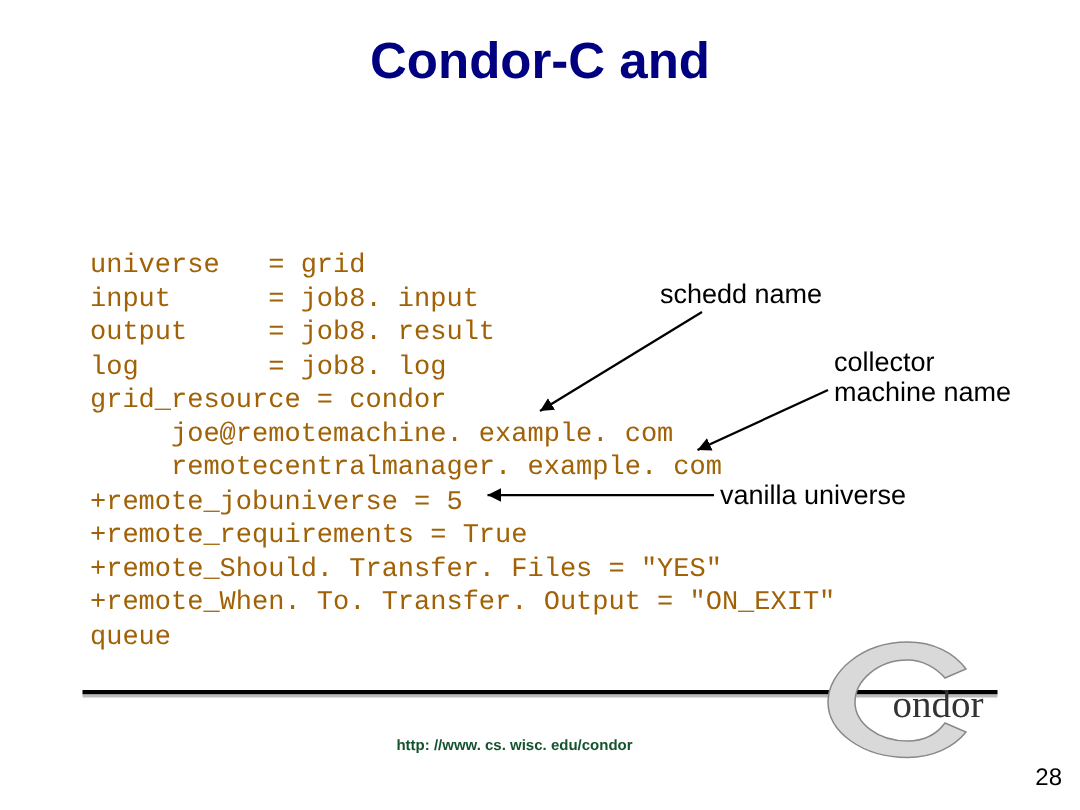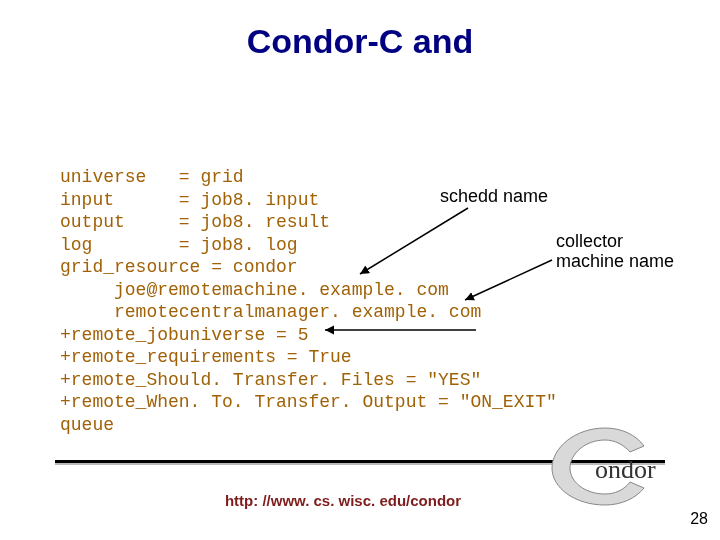--- a/index.html
+++ b/index.html
@@ -8,21 +8,21 @@
   .title { color: #000080; font-weight: bold; font-size: 34px; text-align: center; line-height: 1.15; padding-top: 22px; }
   .code-area { position: absolute; left: 60px; top: 166px; width: 560px; font-family: "Courier New", Courier, monospace; font-size: 18px; line-height: 1.25; color: #a16207; white-space: pre; }
   .annot { position: absolute; font-family: "Comic Sans MS", cursive, sans-serif; font-size: 18px; color: #000; }
   .annot-schedd { left: 440px; top: 186px; }
   .annot-collector { left: 556px; top: 232px; width: 140px; line-height: 1.1; }
   .annot-vanilla { left: 480px; top: 320px; }
   svg.arrows { position: absolute; left: 0; top: 0; width: 720px; height: 540px; pointer-events: none; }
   .rule { position: absolute; left: 55px; top: 460px; width: 610px; height: 4px; }
   .rule .bar { width: 100%; height: 3px; background: #000; }
   .rule .shadow { width: 100%; height: 2px; background: #bbb; margin-top: 0px; }
-  .footer-url { position: absolute; left: 0; width: 686px; top: 492px; text-align: center; font-family: Arial, Helvetica, sans-serif; font-weight: bold; font-size: 15px; color: #7f1d1d; }
+  .footer-url { position: absolute; left: 0; width: 686px; top: 492px; text-align: center; font-family: Arial, Helvetica, sans-serif; font-weight: bold; font-size: 10px; color: #14532d; }
   .page-num { position: absolute; right: 12px; bottom: 12px; font-family: Arial, sans-serif; font-size: 16px; color: #000000; }
   .logo { position: absolute; right: 40px; bottom: 30px; width: 150px; height: 90px; }
 </style>
 </head>
 <body>
 <div class="slide">
 
 <div class="title">
   <span>Condor-C and</span><br>
 </div>
@@ -38,20 +38,21 @@
 <span>+remote_requirements = True</span>
 <span>+remote_Should. Transfer. Files = "YES"</span>
 <span>+remote_When. To. Transfer. Output = "ON_EXIT"</span>
 <span>queue</span></div>
 
 <div class="annot annot-collector">
   <span>collector</span><br>
   <span>machine name</span>
 </div>
 <div class="annot annot-schedd">schedd name</div>
+<div class="annot annot-vanilla">vanilla universe</div>
 
 <svg class="arrows">
   <defs>
     <marker id="ah" markerWidth="8" markerHeight="8" refX="6" refY="3" orient="auto">
       <path d="M0,0 L6,3 L0,6 Z" fill="#000"></path>
     </marker>
   </defs>
   <line x1="468" y1="208" x2="360" y2="274" stroke="#000" stroke-width="1.5" marker-end="url(#ah)"></line>
   <line x1="552" y1="260" x2="465" y2="300" stroke="#000" stroke-width="1.5" marker-end="url(#ah)"></line>
   <line x1="476" y1="330" x2="325" y2="330" stroke="#000" stroke-width="1.5" marker-end="url(#ah)"></line>

